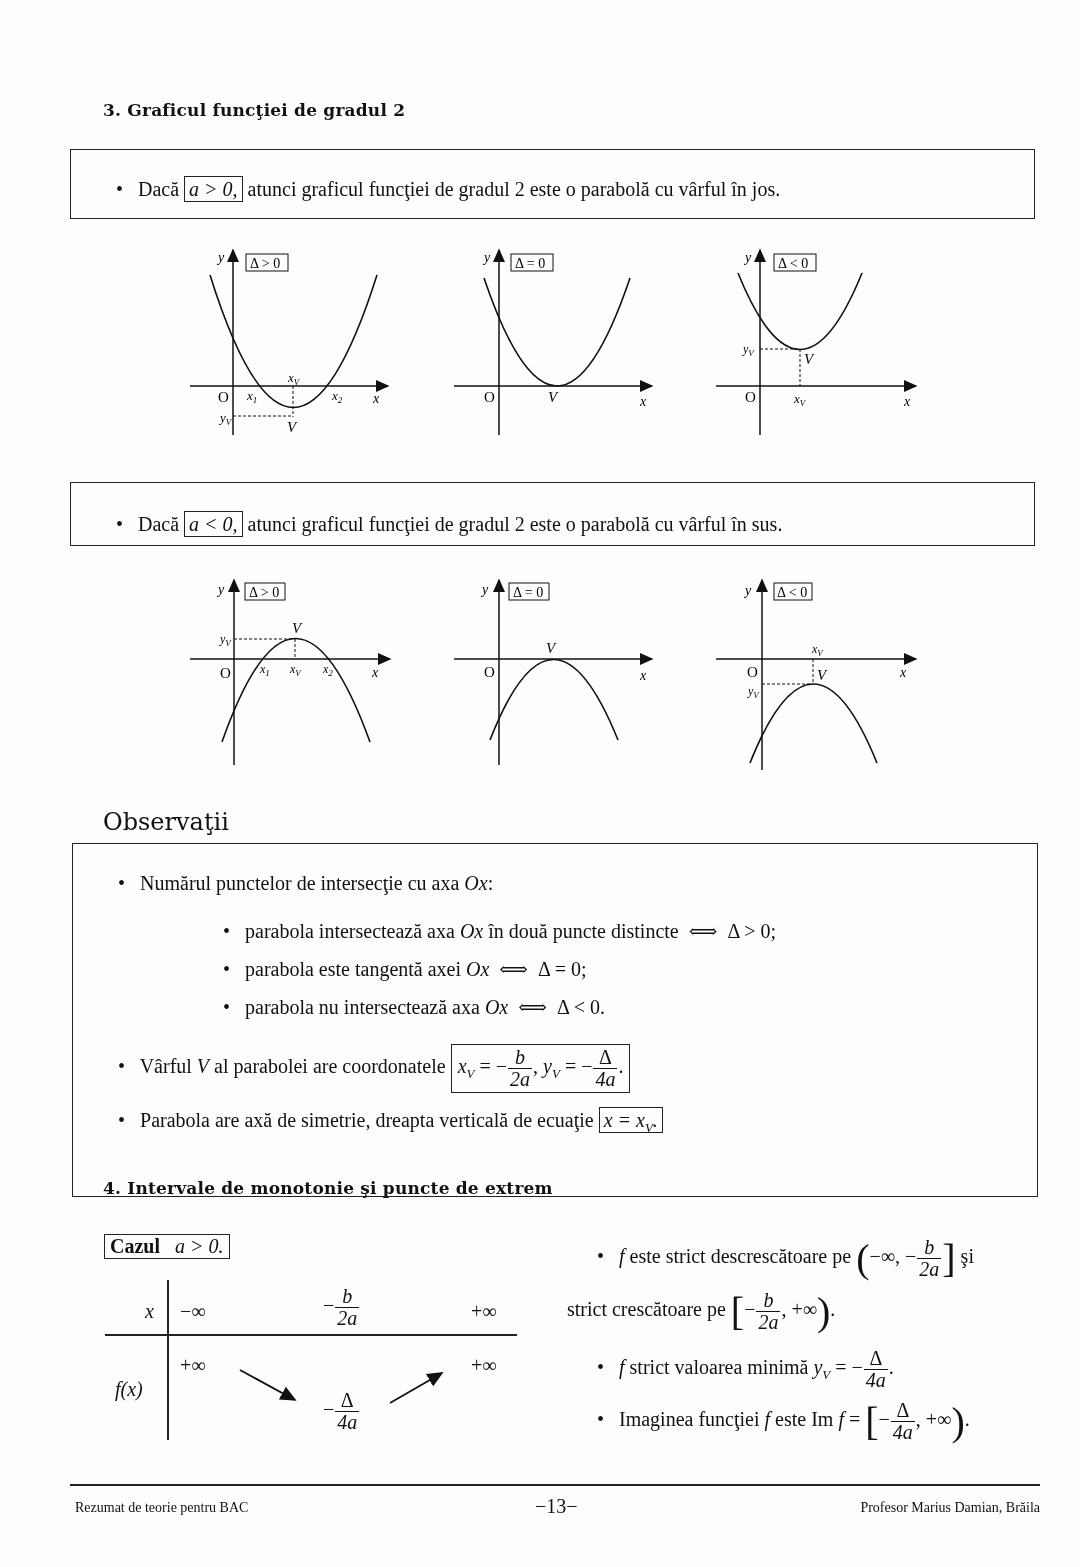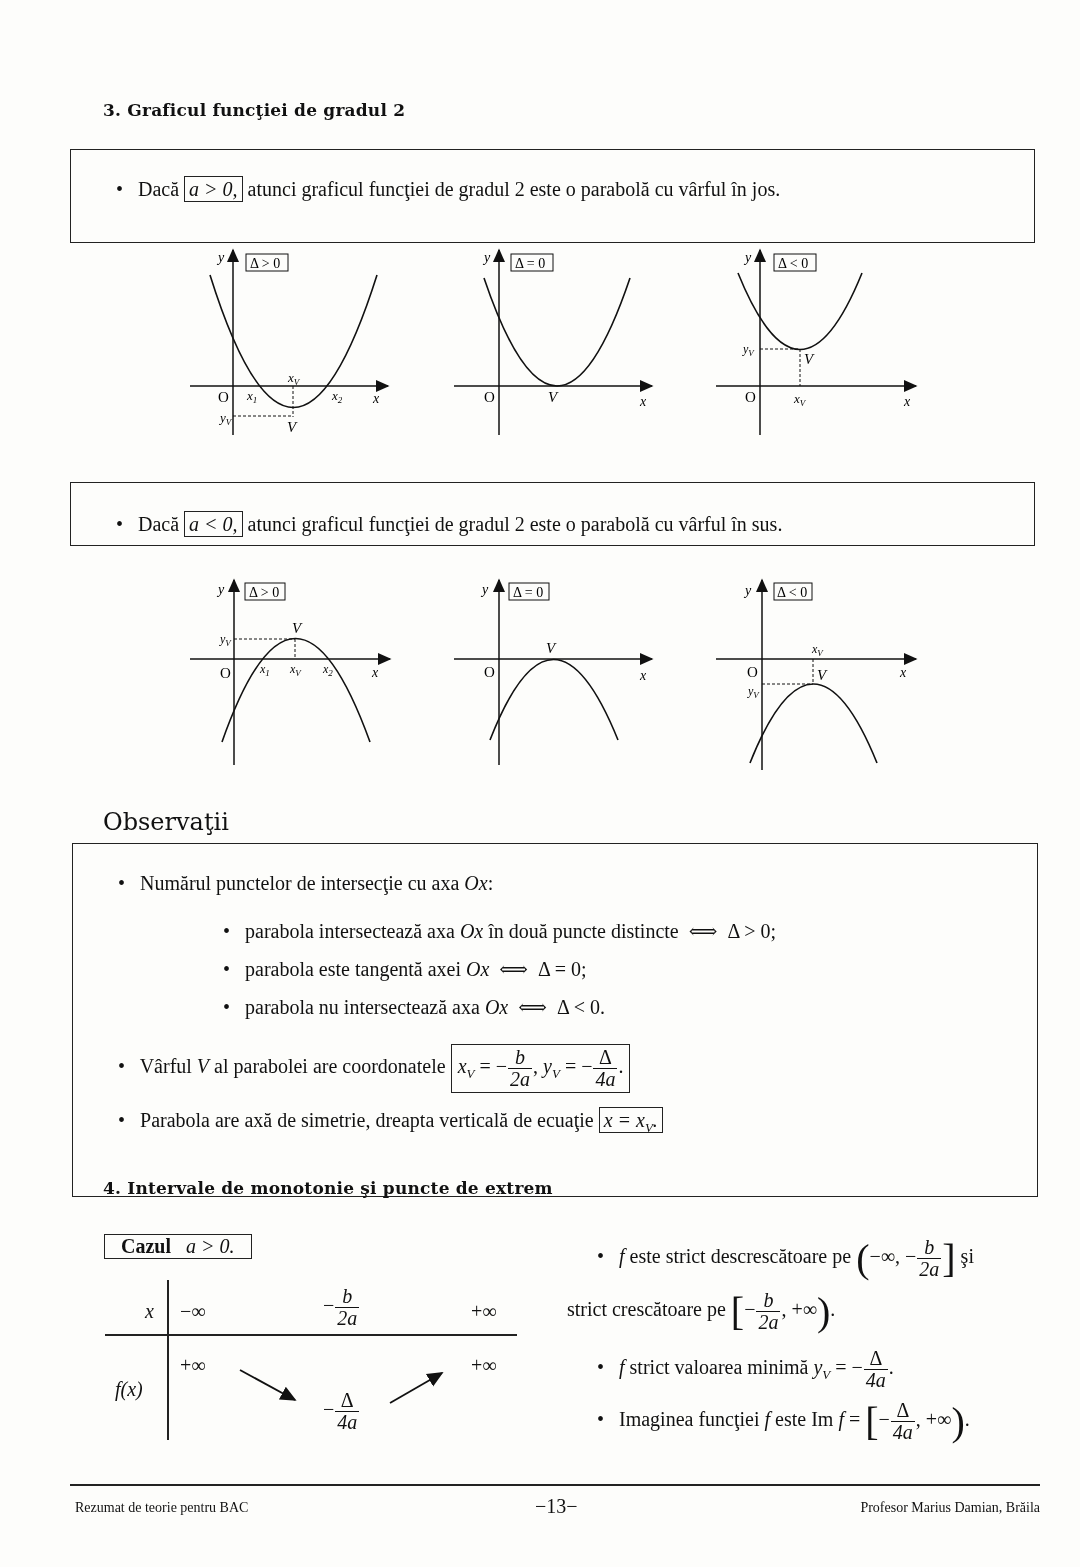--- a/index.html
+++ b/index.html
@@ -18,21 +18,21 @@
   .frac > span.num { border-bottom:1.2px solid #111; }
   svg text { font-family:"Liberation Serif","DejaVu Serif",serif; }
   .footer { font-family:"Liberation Serif","DejaVu Serif",serif; font-size:14px; }
   .big-paren { font-size:40px; line-height:1; vertical-align:middle; font-weight:100; }
 </style>
 </head>
 <body>
 
 <div class="abs h-section" style="left:103px; top:100px;">3. Graficul funcţiei de gradul 2</div>
 
-<div class="box" style="left:70px; top:149px; width:965px; height:94px;">
+<div class="box" style="left:70px; top:149px; width:965px; height:70px;">
   <div class="abs txt bullet" style="left:45px; top:28px;">
     <span>Dacă</span>
     <span class="frame it">a &gt; 0,</span>
     <span>atunci graficul funcţiei de gradul 2 este o parabolă cu vârful în jos.</span>
   </div>
 </div>
 
 <svg class="abs" style="left:180px; top:240px;" width="760" height="200">
   <defs>
     <marker id="arr" markerWidth="10" markerHeight="10" refX="8" refY="5" orient="auto">
@@ -194,21 +194,21 @@
   </div>
 
   <div class="abs txt bullet" style="left:45px; top:265px;">
     <span>Parabola are axă de simetrie, dreapta verticală de ecuaţie</span>
     <span class="frame it"><span>x = x</span><sub style="font-size:13px">V</sub>.</span>
   </div>
 </div>
 
 <div class="abs h-section" style="left:103px; top:1178px;">4. Intervale de monotonie şi puncte de extrem</div>
 
-<div class="abs frame txt" style="left:104px; top:1234px; padding:0 16px; font-size:20px;">
+<div class="abs frame txt" style="left:104px; top:1234px; padding:0 5px; font-size:20px;">
   <b>Cazul</b>&nbsp;&nbsp;
   <span class="it">a &gt; 0.</span>
 </div>
 
 <div class="abs" style="left:105px; top:1280px; width:412px; height:162px;">
   <div class="abs" style="left:62px; top:0; width:1.5px; height:160px; background:#222;"></div>
   <div class="abs" style="left:0; top:54px; width:412px; height:1.5px; background:#222;"></div>
 
   <div class="abs txt it" style="left:40px; top:20px;">x</div>
   <div class="abs txt" style="left:75px; top:20px;">−∞</div>

